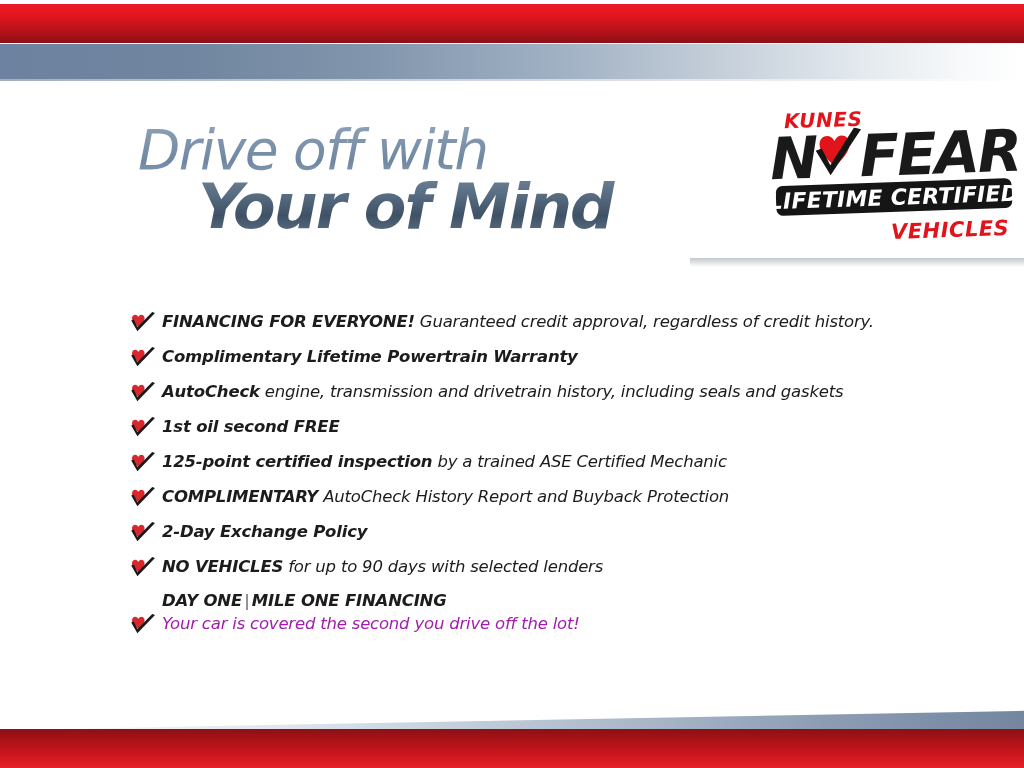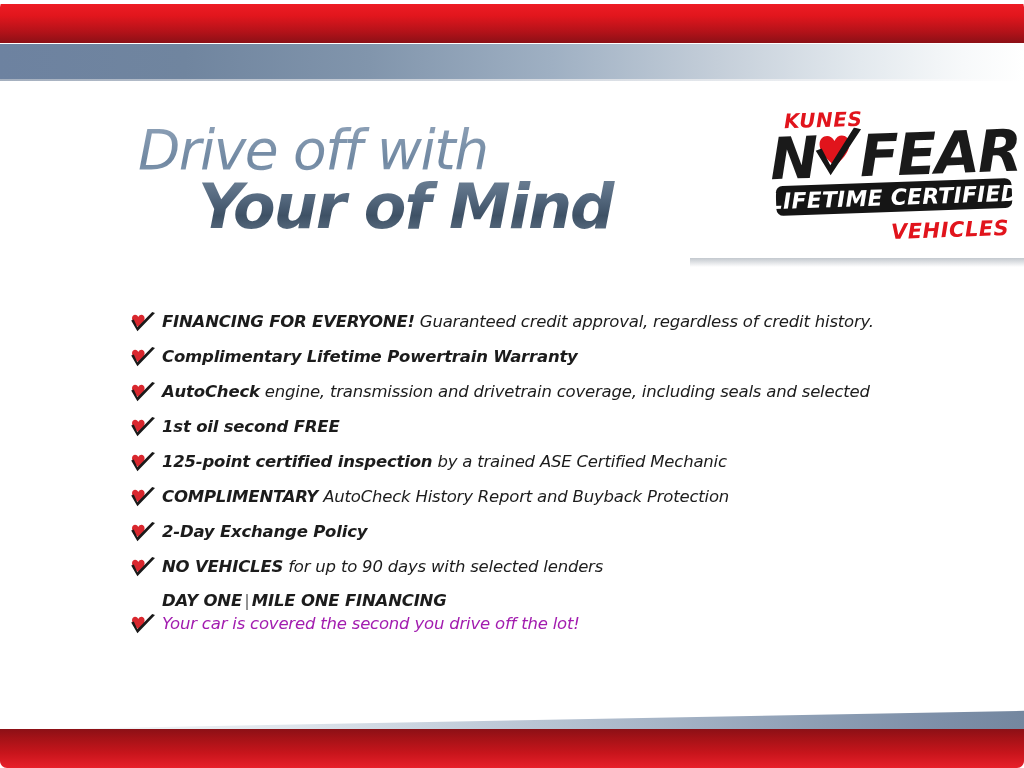--- a/index.html
+++ b/index.html
@@ -15,21 +15,20 @@
     position: relative;
   }
 
   #poster {
     position: absolute;
     inset: 0;
     width: 1024px;
     height: 768px;
     background: #ffffff;
     overflow: hidden;
-    border-radius: 7px;
   }
 
   
   .top-red {
     position: absolute;
     left: 0; top: 4px;
     width: 1024px; height: 39px;
     background: linear-gradient(to bottom, #ed1c24 0%, #e2161d 30%, #b21219 72%, #8c1016 100%);
   }
   .top-gray {
@@ -299,21 +298,21 @@
     </div>
 
     <div class="bullet">
       <span class="bullet-mark">
         <svg width="26" height="20" viewBox="0 0 26 20">
           <path d="M2 6.2 C2 2.6, 6.6 1.4, 8.3 5.1 C10 1.4, 14.6 2.6, 14.6 6.2 C14.6 10.2, 9.3 14.3, 8.3 15.2 C7.3 14.3, 2 10.2, 2 6.2 Z" fill="#d9272e"></path>
           <path d="M1.2 8.6 L7.4 19.3 L25 0.9 L22.2 0 L7.4 15.2 L3.8 7.6 Z" fill="#1a1a1a"></path>
         </svg>
       </span>
       <span class="bullet-text">
-        <span class="b">AutoCheck</span><span> engine, transmission and drivetrain coverage, including seals and selected</span>
+        <span class="b">AutoCheck</span><span> engine, transmission and drivetrain history, including seals and gaskets</span>
       </span>
     </div>
 
     <div class="bullet">
       <span class="bullet-mark">
         <svg width="26" height="20" viewBox="0 0 26 20">
           <path d="M2 6.2 C2 2.6, 6.6 1.4, 8.3 5.1 C10 1.4, 14.6 2.6, 14.6 6.2 C14.6 10.2, 9.3 14.3, 8.3 15.2 C7.3 14.3, 2 10.2, 2 6.2 Z" fill="#d9272e"></path>
           <path d="M1.2 8.6 L7.4 19.3 L25 0.9 L22.2 0 L7.4 15.2 L3.8 7.6 Z" fill="#1a1a1a"></path>
         </svg>
       </span>

